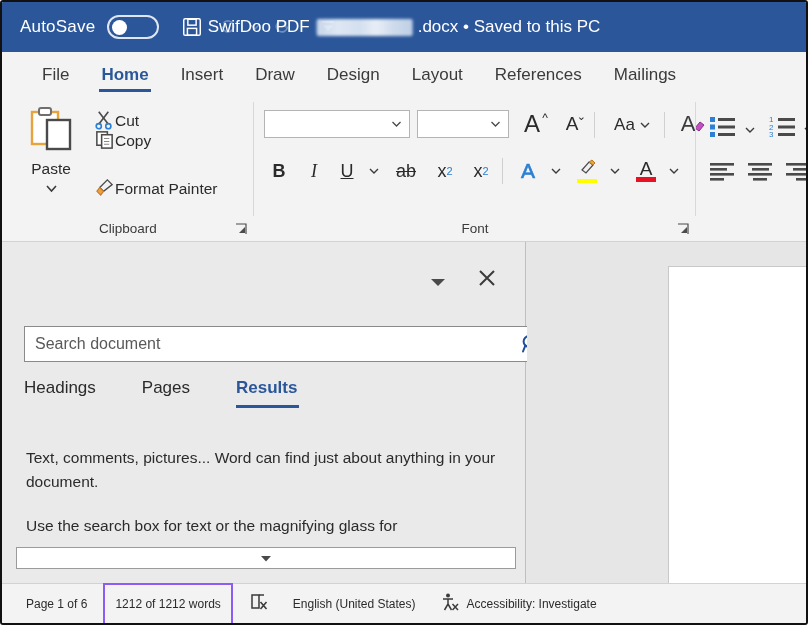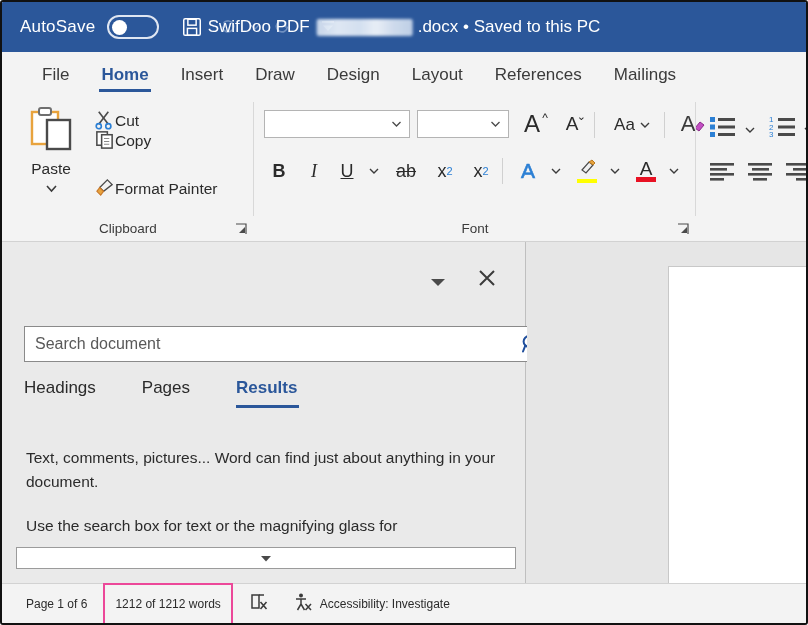--- a/index.html
+++ b/index.html
@@ -166,21 +166,21 @@
 
   
   .statusbar{
     position:absolute;left:0;bottom:0;width:100%;height:40px;
     background:#f3f3f3;border-top:1px solid #d2d2d2;box-sizing:border-box;
     display:flex;align-items:center;padding-left:12px;gap:0;
     font-size:12px;color:#2b2b2b;
   }
   .sb-item{display:flex;align-items:center;gap:7px;white-space:nowrap;padding:0 12px;}
   .sb-highlight{
-    border:2px solid #ec4899;padding:12px 10px;margin:16px 4px;
+    border:2px solid #8b5cf6;padding:12px 10px;margin:16px 4px;
   }
 </style>
 </head>
 <body>
 
 <div class="app">
 
   <div class="titlebar">
     <span class="autosave-label">AutoSave</span>
     <div class="toggle">
@@ -548,20 +548,23 @@
     <div class="sb-item">
       <span>
         <svg width="20" height="20" viewBox="0 0 20 20">
           <path d="M3 3 H10 V16 H3 Z" fill="none" stroke="#3b3b3b" stroke-width="1.5"></path>
           <path d="M10 3 H15" stroke="#3b3b3b" stroke-width="1.5"></path>
           <path d="M11.5 10 L17.5 17 M17.5 10 L11.5 17" stroke="#3b3b3b" stroke-width="1.6"></path>
         </svg>
       </span>
     </div>
     <div class="sb-item">
+      <span>English (United States)</span>
+    </div>
+    <div class="sb-item">
       <span>
         <svg width="20" height="20" viewBox="0 0 20 20">
           <circle cx="8" cy="3.6" r="2" fill="#3b3b3b"></circle>
           <path d="M3 7 H13 M8 7 V12 M8 12 L4.5 18 M8 12 L11.5 18" stroke="#3b3b3b" stroke-width="1.5" fill="none"></path>
           <path d="M12.5 12 L18 18 M18 12 L12.5 18" stroke="#3b3b3b" stroke-width="1.5"></path>
         </svg>
       </span>
       <span>Accessibility: Investigate</span>
     </div>
   </div>

